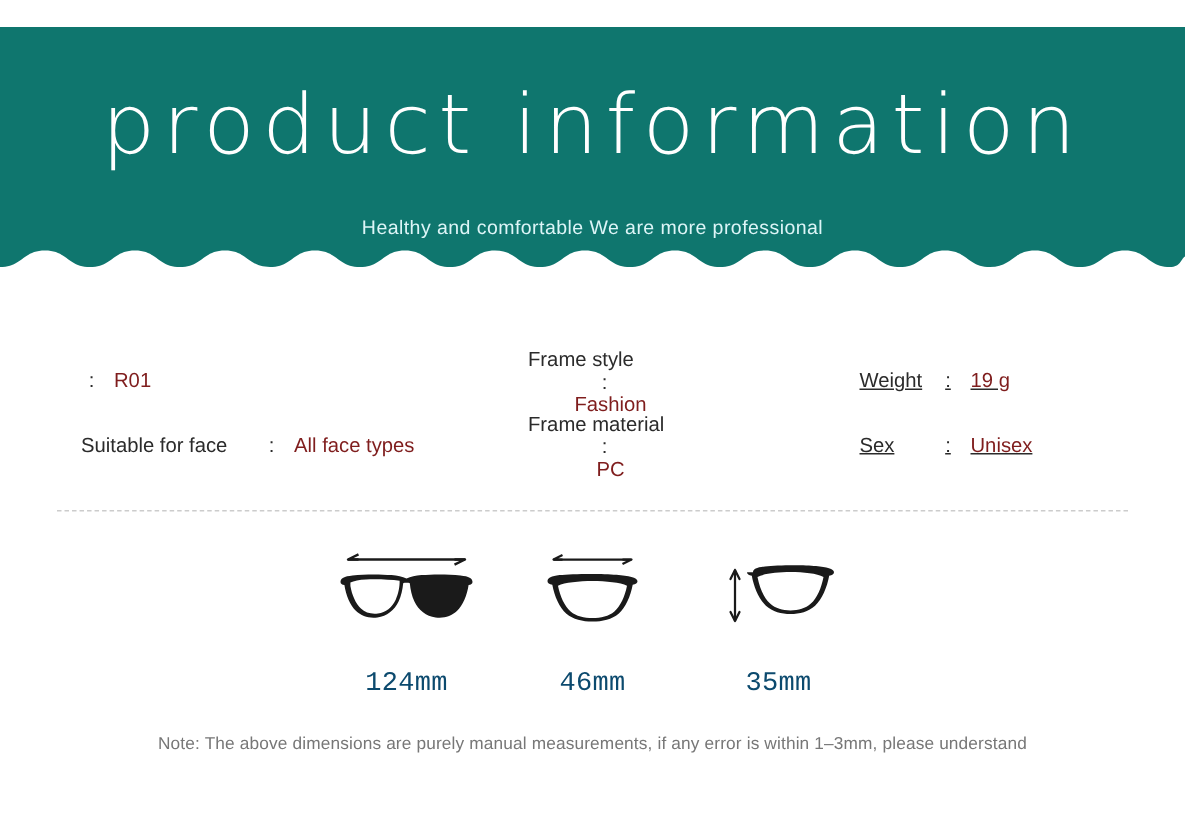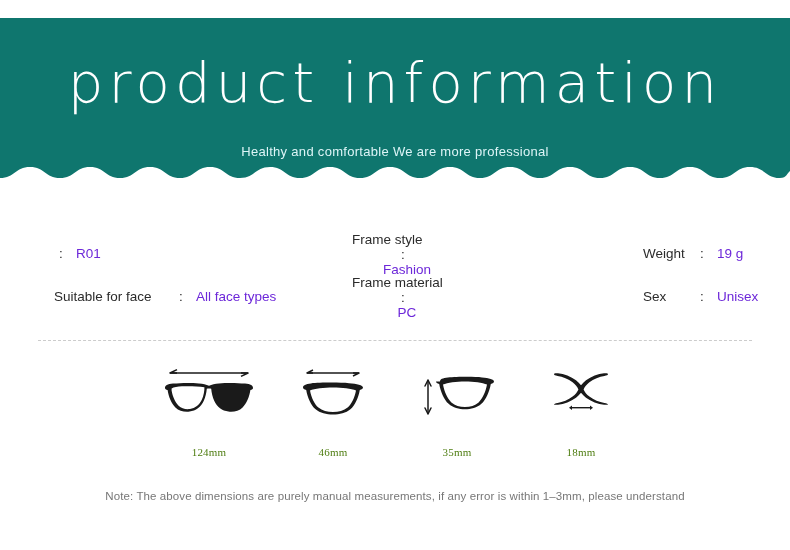--- a/index.html
+++ b/index.html
@@ -83,34 +83,34 @@
     display: flex;
     align-items: center;
     height: 43px;
     white-space: nowrap;
     color: #2b2b2b;
     font-size: 13.5px;
     font-family: "Liberation Sans", sans-serif;
   }
   .spec-cell.col1 { left: 54px; }
   .spec-cell.col2 { left: 352px; flex-direction: column; }
-  .spec-cell.col3 { left: 643px; }
+  .spec-cell.col3 { left: 573px; text-decoration: underline; }
 
   .spec-label {
     display: inline-block;
     color: #2b2b2b;
   }
   .spec-colon {
     display: inline-block;
     text-align: center;
     color: #2b2b2b;
   }
   .spec-value {
     display: inline-block;
-    color: #6d28d9;
+    color: #7f1d1d;
     text-align: right;
   }
 
   
   .col1 .spec-label { width: 120px; }
   .col1 .spec-colon { width: 14px; margin-right: 8px; }
   
   .col2 .spec-label { width: 110px; }
   .col2 .spec-colon { width: 14px; margin-right: 8px; }
   
@@ -144,23 +144,23 @@
     align-items: center;
   }
   .dim-art {
     height: 62px;
     display: flex;
     align-items: center;
     justify-content: center;
   }
   .dim-label {
     margin-top: 22px;
-    color: #4d7c0f;
-    font-size: 11px;
-    font-family: Liberation Serif, serif;
+    color: #0c4a6e;
+    font-size: 18px;
+    font-family: Liberation Mono, monospace;
     letter-spacing: 0.2px;
   }
 
   
   .note {
     position: absolute;
     left: 0;
     top: 490px;
     width: 790px;
     text-align: center;
@@ -315,42 +315,19 @@
                      M25,20.6 C26.4,28 29.4,34.8 33.4,38.4
                      C37,41.7 41.6,43 47,43 C52.4,43 57,41.7 60.6,38.4
                      C64.6,34.8 67.6,28 69,20.6 C64.6,18.4 55.8,17.4 47,17.4
                      C38.2,17.4 29.4,18.4 25,20.6 Z"></path>
           </g>
         </svg>
       </div>
       <div class="dim-label">35mm</div>
     </div>
 
-    <div class="dim-item">
-      <div class="dim-art">
-        <svg width="62" height="58" viewBox="0 0 62 58">
-          <g fill="#1a1a1a">
-            <path d="M4,18 C4,16.8 5.4,16.4 8,16.8 C14,17.6 21,21 26,26
-                     C28,28 29.6,30.2 31,32.4 C32.4,30.2 34,28 36,26
-                     C41,21 48,17.6 54,16.8 C56.6,16.4 58,16.8 58,18
-                     C58,19 56.8,19.7 54.4,20.2 C49.4,21.2 43.6,24.2 39.4,28.6
-                     C36.6,31.5 34.6,34.8 33.6,38 C34.6,41.2 36.6,44.5 39.4,47.4
-                     C43.6,51.8 49.4,54.8 54.4,55.8 C56.8,56.3 58,57 58,58
-                     L54,58 C48,57.2 41,53.8 36,48.8 C34,46.8 32.4,44.6 31,42.4
-                     C29.6,44.6 28,46.8 26,48.8 C21,53.8 14,57.2 8,58 L4,58
-                     C4,57 5.2,56.3 7.6,55.8 C12.6,54.8 18.4,51.8 22.6,47.4
-                     C25.4,44.5 27.4,41.2 28.4,38 C27.4,34.8 25.4,31.5 22.6,28.6
-                     C18.4,24.2 12.6,21.2 7.6,20.2 C5.2,19.7 4,19 4,18 Z" transform="translate(0,-8) scale(1,0.76) translate(0,6)"></path>
-            <rect x="22" y="43" width="18" height="1.4"></rect>
-            <path d="M22,41.5 L19,43.7 L22,45.9 Z"></path>
-            <path d="M40,41.5 L43,43.7 L40,45.9 Z"></path>
-          </g>
-        </svg>
-      </div>
-      <div class="dim-label">18mm</div>
-    </div>
 
 
   </div>
 
   <div class="note">Note: The above dimensions are purely manual measurements, if any error is within 1–3mm, please understand</div>
 
 </div>
 
 </body></html>

